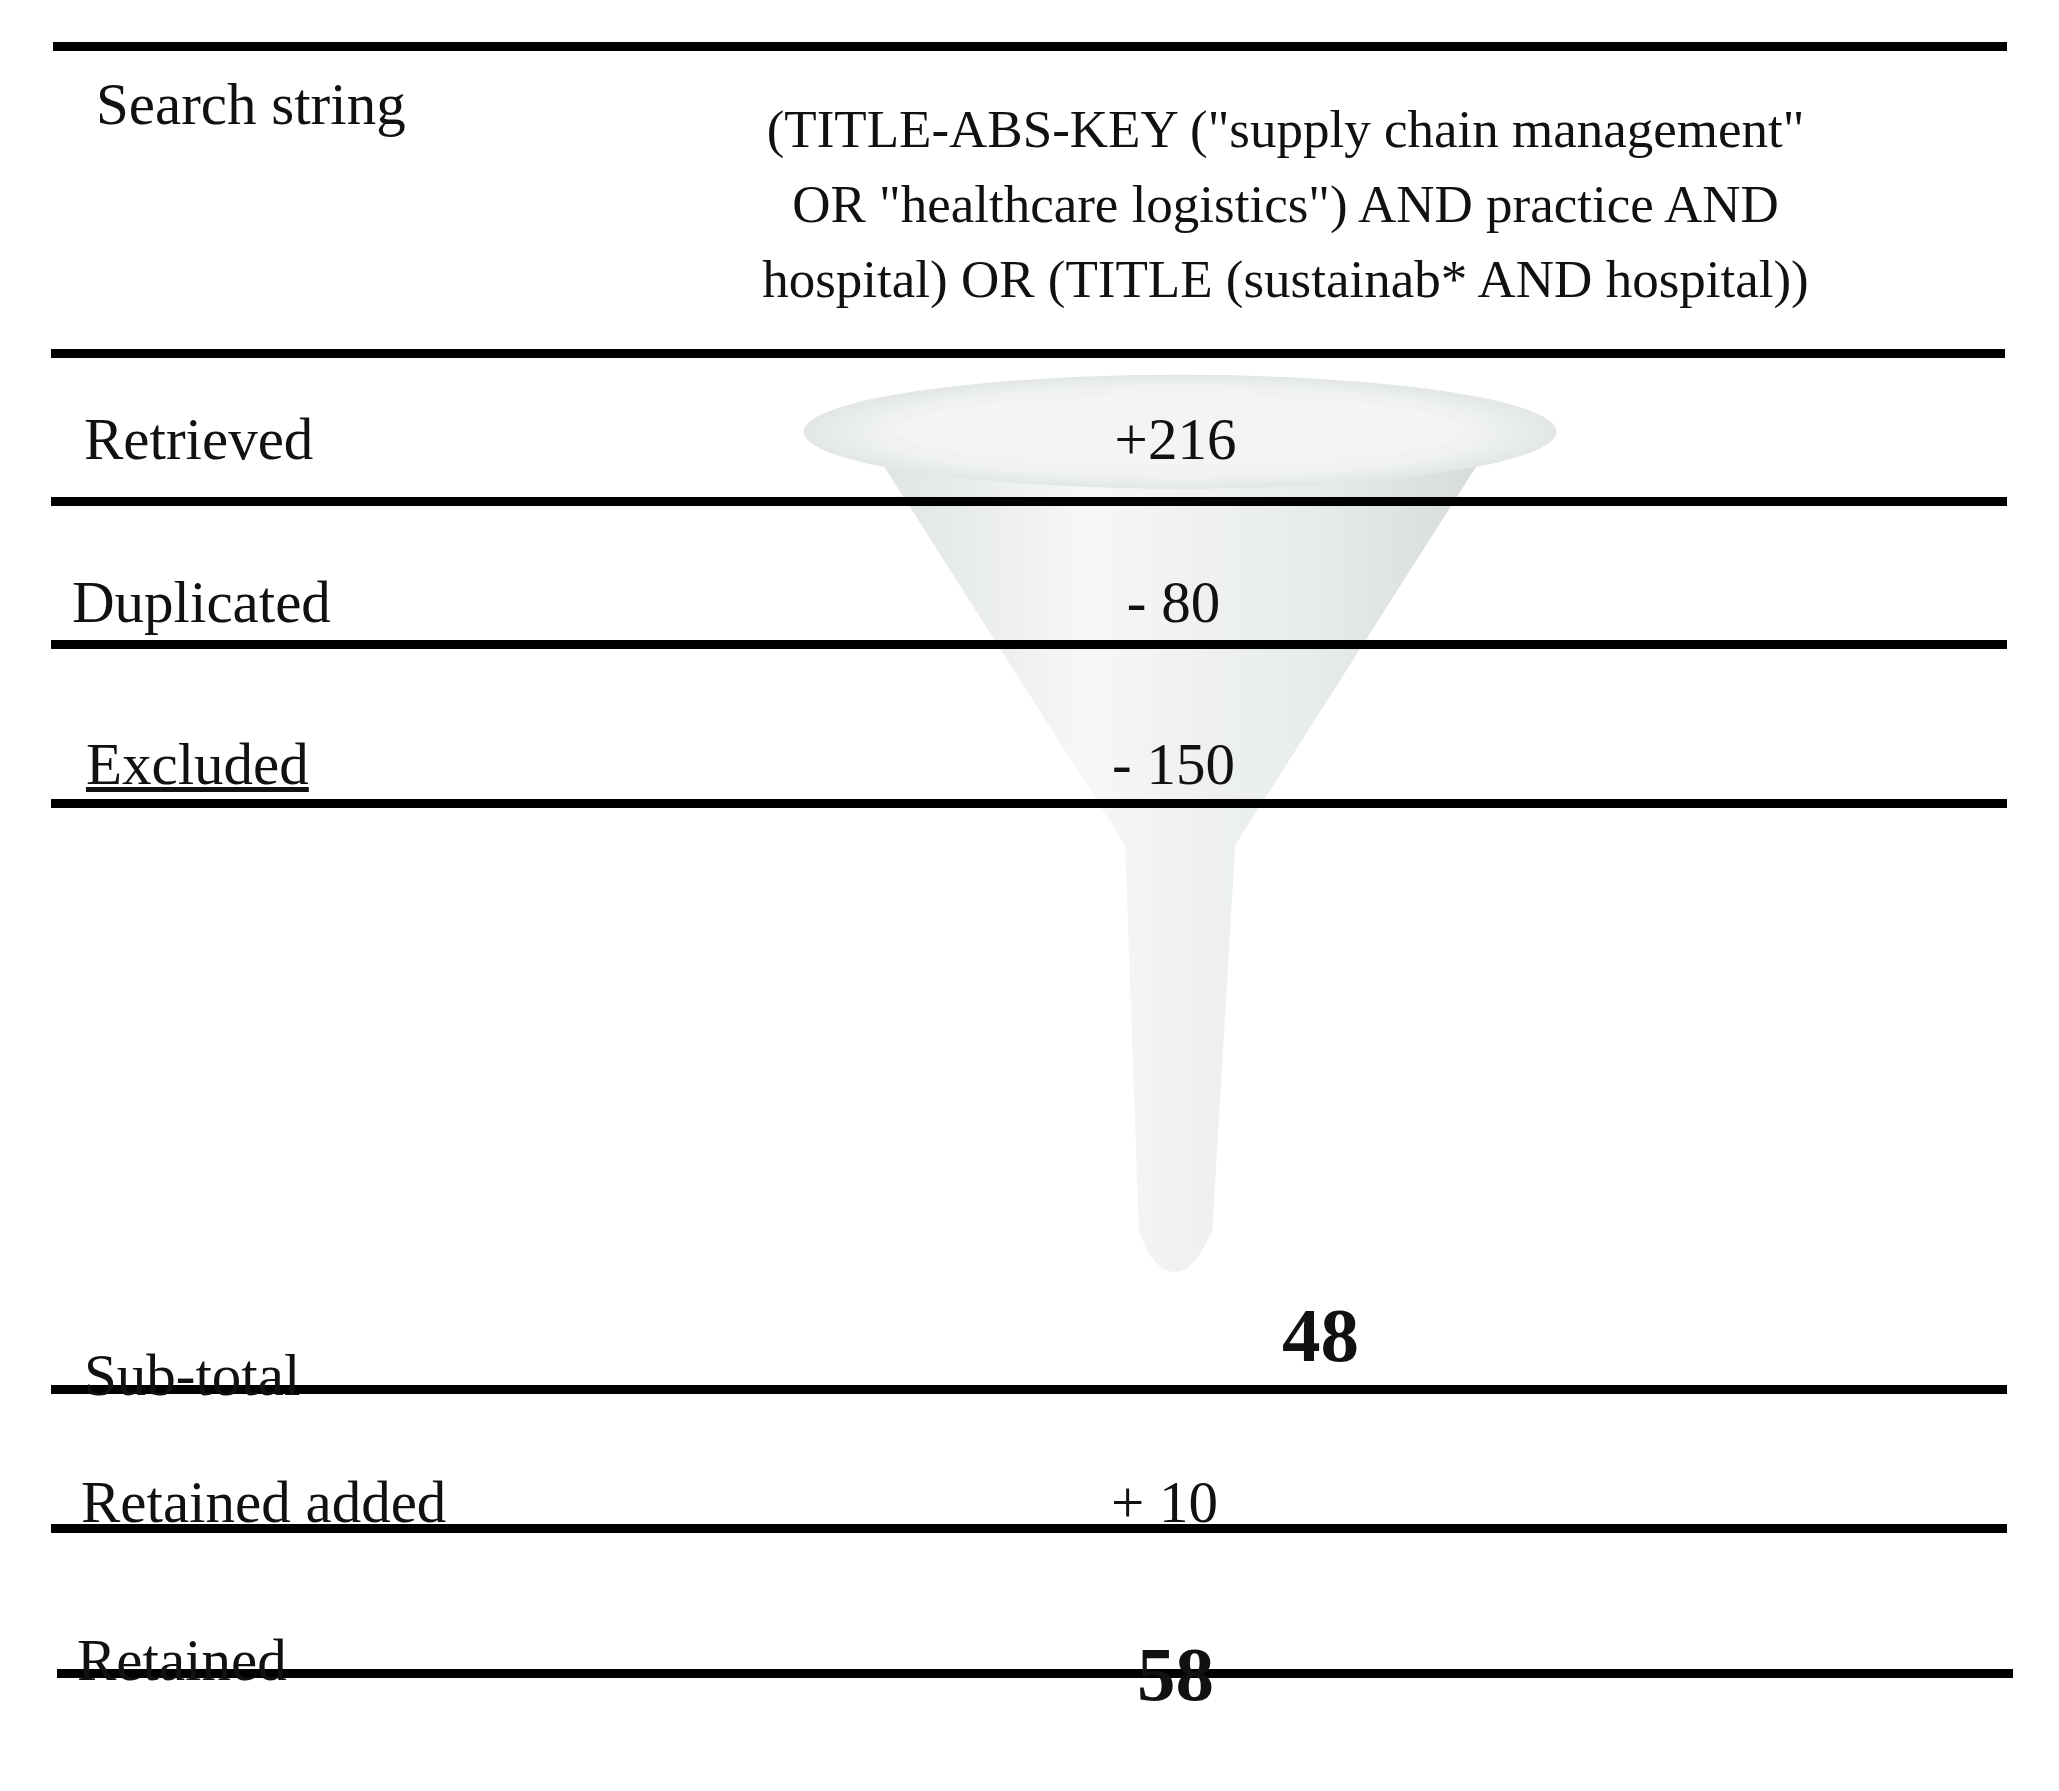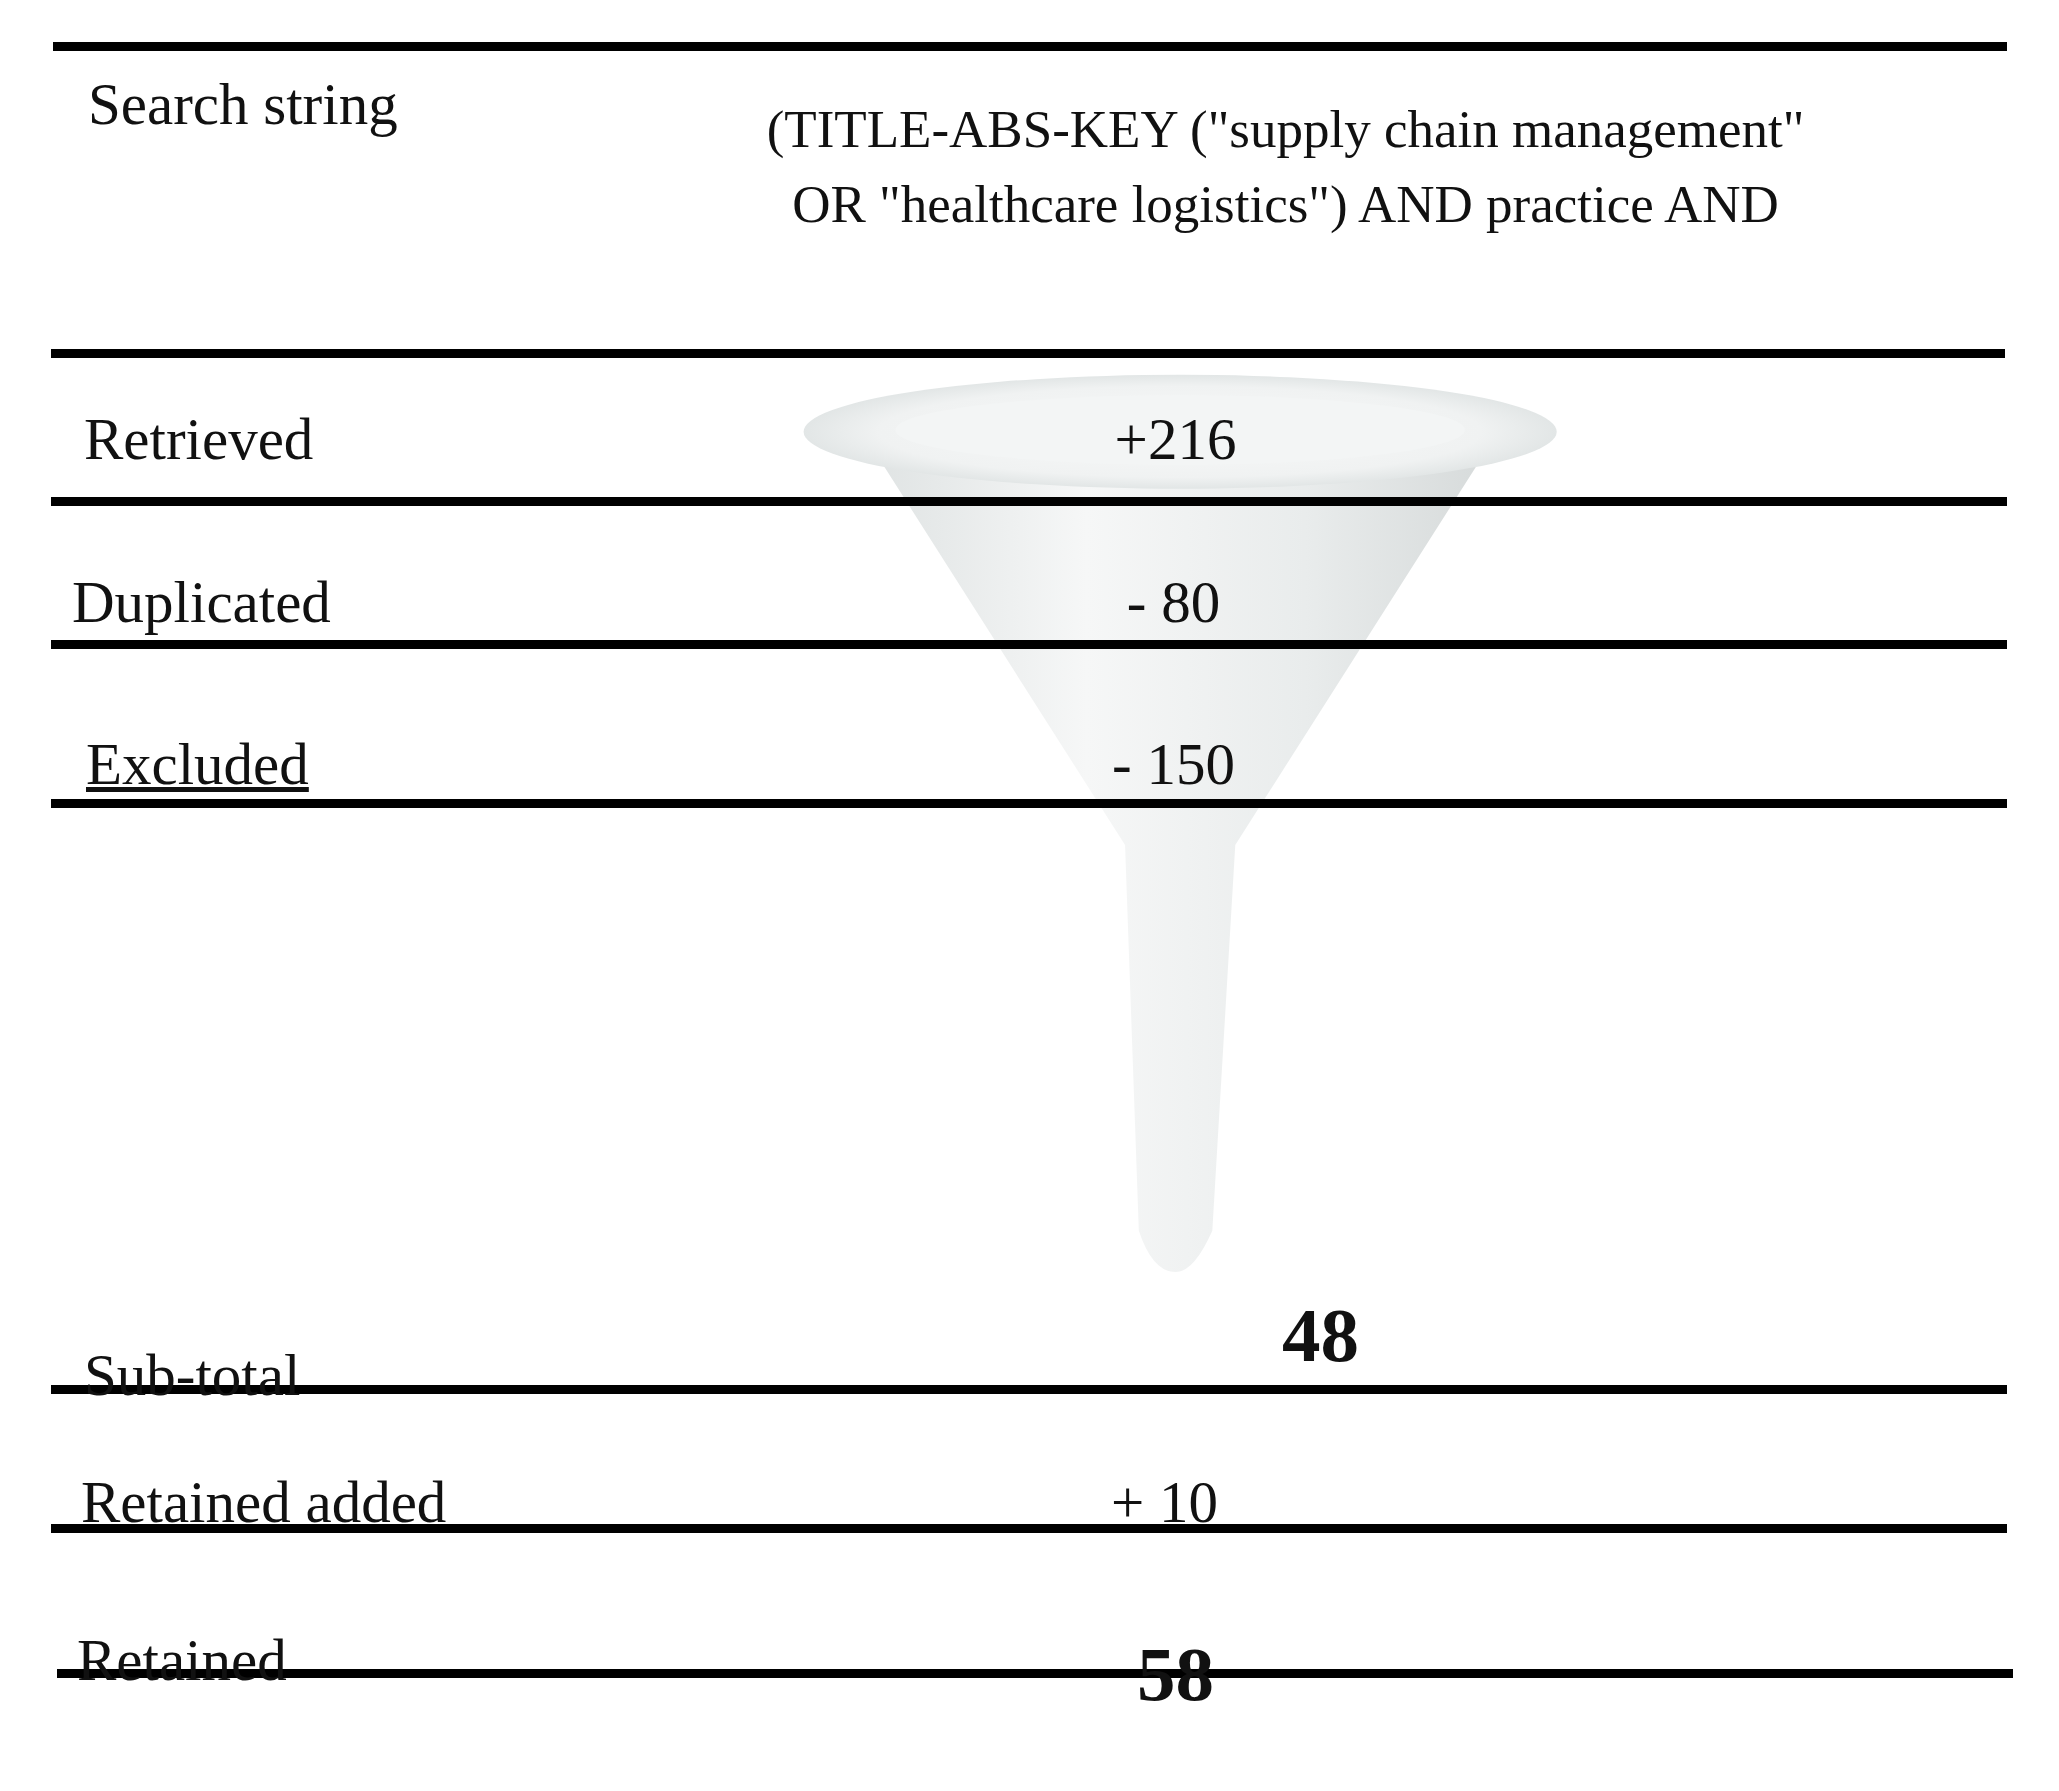--- a/index.html
+++ b/index.html
@@ -38,24 +38,25 @@
 
 <div class="rule" style="left:53px;top:42px;width:1954px;"></div>
 <div class="rule" style="left:51px;top:349px;width:1954px;"></div>
 <div class="rule" style="left:51px;top:497px;width:1956px;"></div>
 <div class="rule" style="left:51px;top:640px;width:1956px;"></div>
 <div class="rule" style="left:51px;top:799px;width:1956px;"></div>
 <div class="rule" style="left:51px;top:1385px;width:1956px;"></div>
 <div class="rule" style="left:51px;top:1524px;width:1956px;"></div>
 <div class="rule" style="left:57px;top:1669px;width:1956px;"></div>
 
-<div class="label" style="left:88px;top:75px;">Search string</div>
+<div class="label" style="left:96px;top:75px;">Search string</div>
 <div class="query">
   <div>(TITLE-ABS-KEY ("supply chain management"</div>
   <div>OR "healthcare logistics") AND practice AND</div>
+  <div>hospital) OR (TITLE (sustainab* AND hospital))</div>
 </div>
 
 <div class="label" style="left:84px;top:410px;">Retrieved</div>
 <div class="value" style="left:992px;top:410px;">+216</div>
 
 <div class="label" style="left:72px;top:573px;">Duplicated</div>
 <div class="value" style="left:990px;top:573px;">- 80</div>
 
 <div class="label" style="left:86px;top:735px;text-decoration:underline;">Excluded</div>
 <div class="value" style="left:990px;top:735px;">- 150</div>

